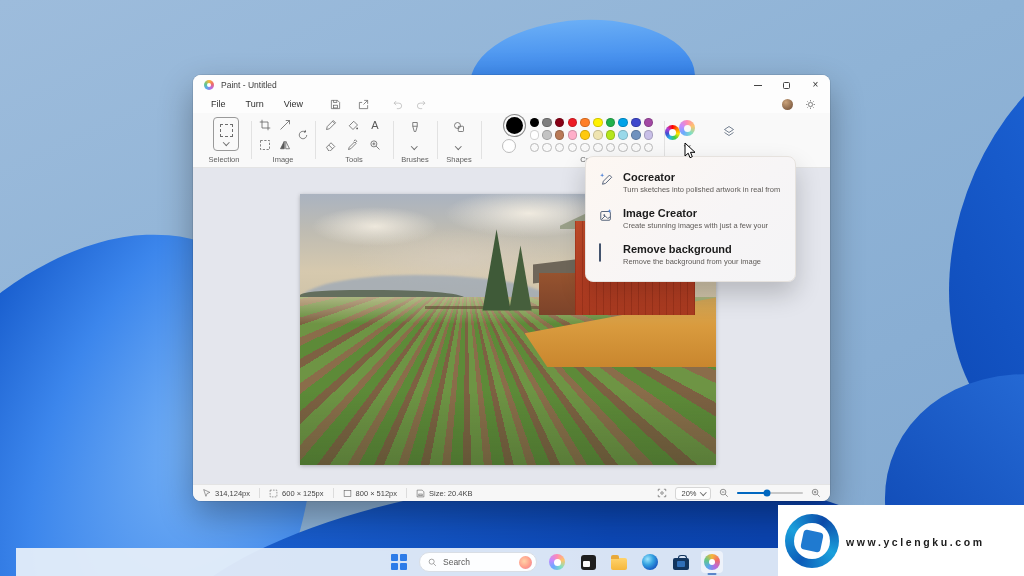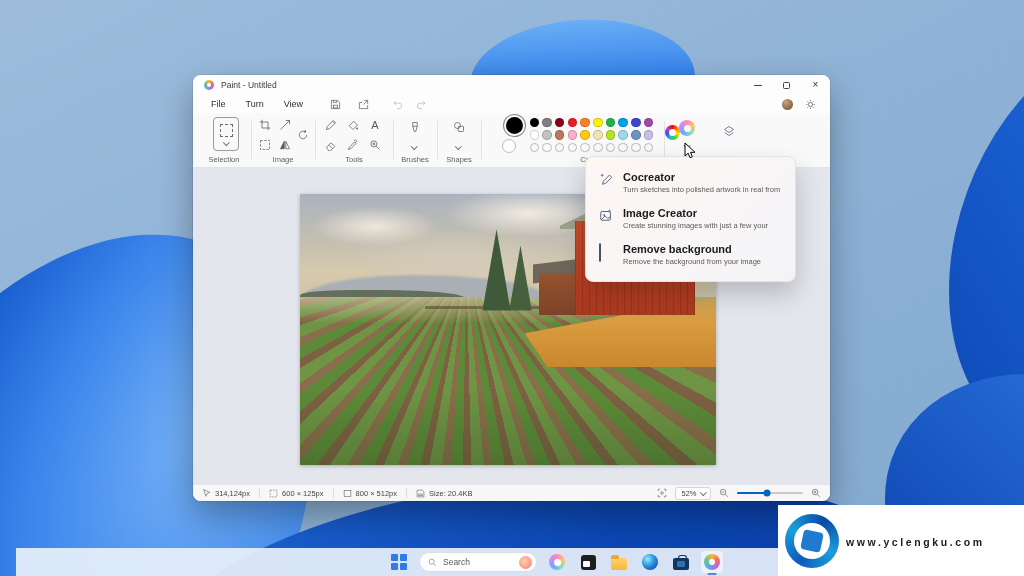--- a/index.html
+++ b/index.html
@@ -464,21 +464,21 @@
           </svg>
         <span>Size: 20.4KB</span>
       </span>
 
       <span class="sb-right">
         <svg viewBox="0 0 16 16" fill="none" stroke="#555">
             <path d="M5 2H2v3M11 2h3v3M5 14H2v-3M11 14h3v-3"></path>
             <circle cx="8" cy="8" r="2"></circle>
           </svg>
         <span class="zoom-select">
-          <span>52%</span>
+          <span>20%</span>
           <span class="chev" style="margin-top:-2px"></span>
         </span>
         <svg viewBox="0 0 16 16" fill="none" stroke="#555">
             <circle cx="6.5" cy="6.5" r="4.5"></circle>
             <path d="M10 10l4 4M4.5 6.5h4"></path>
           </svg>
         <span class="slider">
           <span class="fill"></span>
           <span class="thumb"></span>
         </span>

